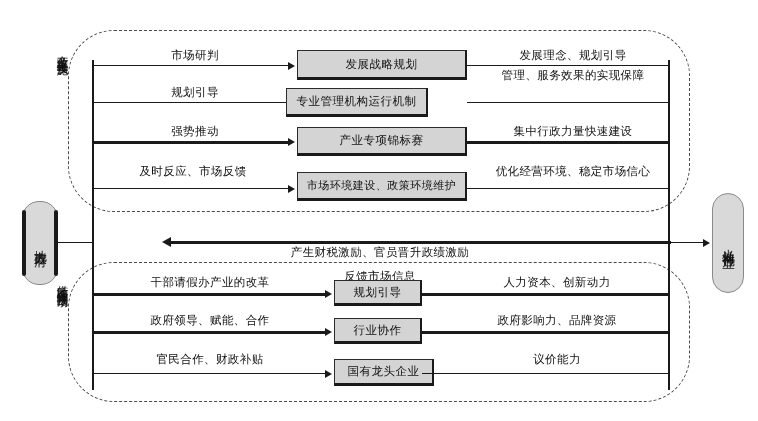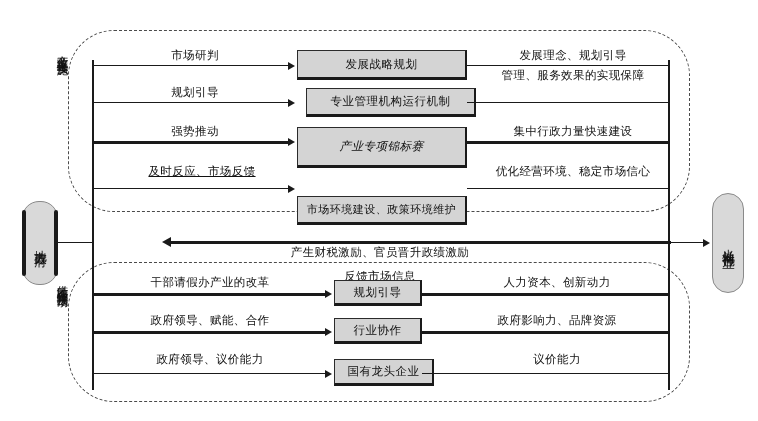--- a/index.html
+++ b/index.html
@@ -34,21 +34,21 @@
     border-bottom:3px solid #1a1a1a;
     border-right:2px solid #1a1a1a;
     display:flex;
     align-items:center;
     justify-content:center;
     font-size:11.5px;
     color:#111;
     letter-spacing:.5px;
     white-space:nowrap;
   }
-  .pbox.small{font-size:11px;margin-top:24px;}
+  .pbox.small{font-size:11px;}
 
   
   .endnode{
     position:absolute;
     box-sizing:border-box;
     background:#d9d9d9;
     border:1.4px solid #8a8a8a;
     border-radius:17px;
     display:flex;
     align-items:center;
@@ -151,32 +151,32 @@
   <div class="elabel" style="left:195px;top:48px;">市场研判</div>
   <div class="hline" style="left:92px;top:65px;width:197px;"></div>
   <div class="arrow-r" style="left:288px;top:61.8px;"></div>
   <div class="pbox" style="left:297px;top:50px;width:170px;height:30px;">发展战略规划</div>
   <div class="elabel" style="left:573px;top:48px;">发展理念、规划引导</div>
   <div class="hline" style="left:467px;top:65px;width:202px;"></div>
 
   <div class="elabel" style="left:195px;top:85px;">规划引导</div>
   <div class="hline" style="left:92px;top:102px;width:197px;"></div>
   <div class="arrow-r" style="left:288px;top:98.8px;"></div>
-  <div class="pbox" style="left:306px;top:88px;width:170px;height:29px;">专业管理机构运行机制</div>
+  <div class="pbox" style="left:286px;top:88px;width:142px;height:29px;">专业管理机构运行机制</div>
   <div class="elabel" style="left:573px;top:68px;">管理、服务效果的实现保障</div>
   <div class="hline" style="left:467px;top:102px;width:202px;"></div>
 
   <div class="elabel" style="left:195px;top:124px;text-align:right;">强势推动</div>
   <div class="hline thick" style="left:92px;top:141px;width:197px;"></div>
   <div class="arrow-r" style="left:288px;top:138.2px;"></div>
-  <div class="pbox" style="left:297px;top:127px;width:170px;height:41px;font-style:italic;">产业专项锦标赛</div>
+  <div class="pbox" style="left:297px;top:127px;width:170px;height:29px;">产业专项锦标赛</div>
   <div class="elabel" style="left:573px;top:124px;">集中行政力量快速建设</div>
   <div class="hline thick" style="left:467px;top:141px;width:202px;"></div>
 
-  <div class="elabel" style="left:202px;top:164px;text-decoration:underline;">及时反应、市场反馈</div>
+  <div class="elabel" style="left:193px;top:164px;">及时反应、市场反馈</div>
   <div class="hline" style="left:92px;top:188px;width:197px;"></div>
   <div class="arrow-r" style="left:288px;top:184.8px;"></div>
   <div class="pbox small" style="left:297px;top:172px;width:170px;height:29px;">市场环境建设、政策环境维护</div>
   <div class="elabel" style="left:573px;top:164px;">优化经营环境、稳定市场信心</div>
   <div class="hline" style="left:467px;top:188px;width:202px;"></div>
 
   <div class="elabel" style="left:380px;top:222px;margin-top:47px;">反馈市场信息</div>
   <div class="hline thick" style="left:171px;top:241px;width:500px;"></div>
   <div class="arrow-l" style="left:162px;top:237.3px;"></div>
   <div class="elabel" style="left:210px;top:275px;">干部请假办产业的改革</div>
@@ -188,20 +188,20 @@
   <div class="elabel" style="left:557px;top:275px;">人力资本、创新动力</div>
   <div class="hline thick" style="left:422px;top:293px;width:247px;"></div>
 
   <div class="elabel" style="left:210px;top:313px;">政府领导、赋能、合作</div>
   <div class="hline thick" style="left:92px;top:331px;width:234px;"></div>
   <div class="arrow-r" style="left:325px;top:328.2px;"></div>
   <div class="pbox" style="left:334px;top:318px;width:88px;height:26px;">行业协作</div>
   <div class="elabel" style="left:557px;top:313px;">政府影响力、品牌资源</div>
   <div class="hline thick" style="left:422px;top:331px;width:247px;"></div>
 
-  <div class="elabel" style="left:210px;top:352px;">政府领导、议价能力</div>
+  <div class="elabel" style="left:210px;top:352px;">官民合作、财政补贴</div>
   <div class="hline" style="left:92px;top:373px;width:234px;"></div>
   <div class="arrow-r" style="left:325px;top:369.8px;"></div>
   <div class="pbox" style="left:334px;top:359px;width:100px;height:27px;">国有龙头企业</div>
   <div class="elabel" style="left:557px;top:352px;">议价能力</div>
   <div class="hline" style="left:422px;top:373px;width:247px;"></div>
 
 </div>
 
 </body></html>

